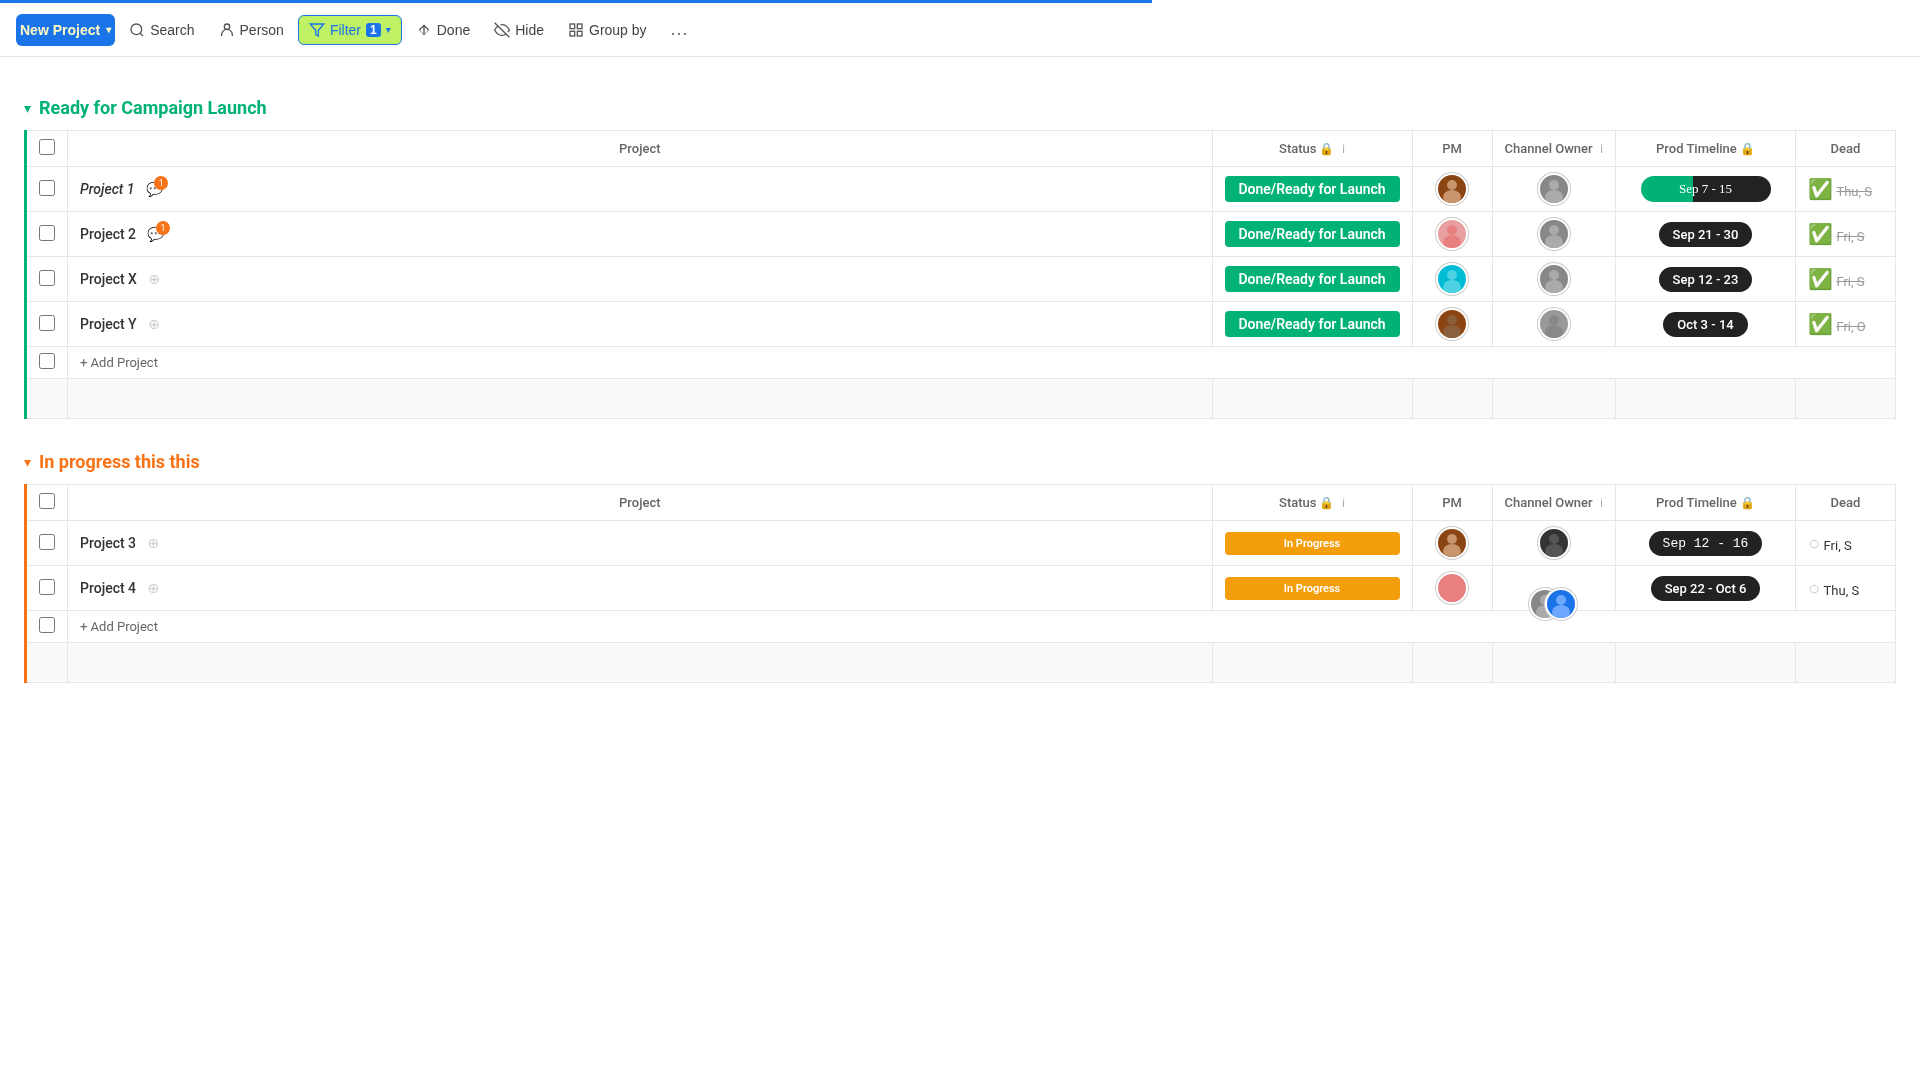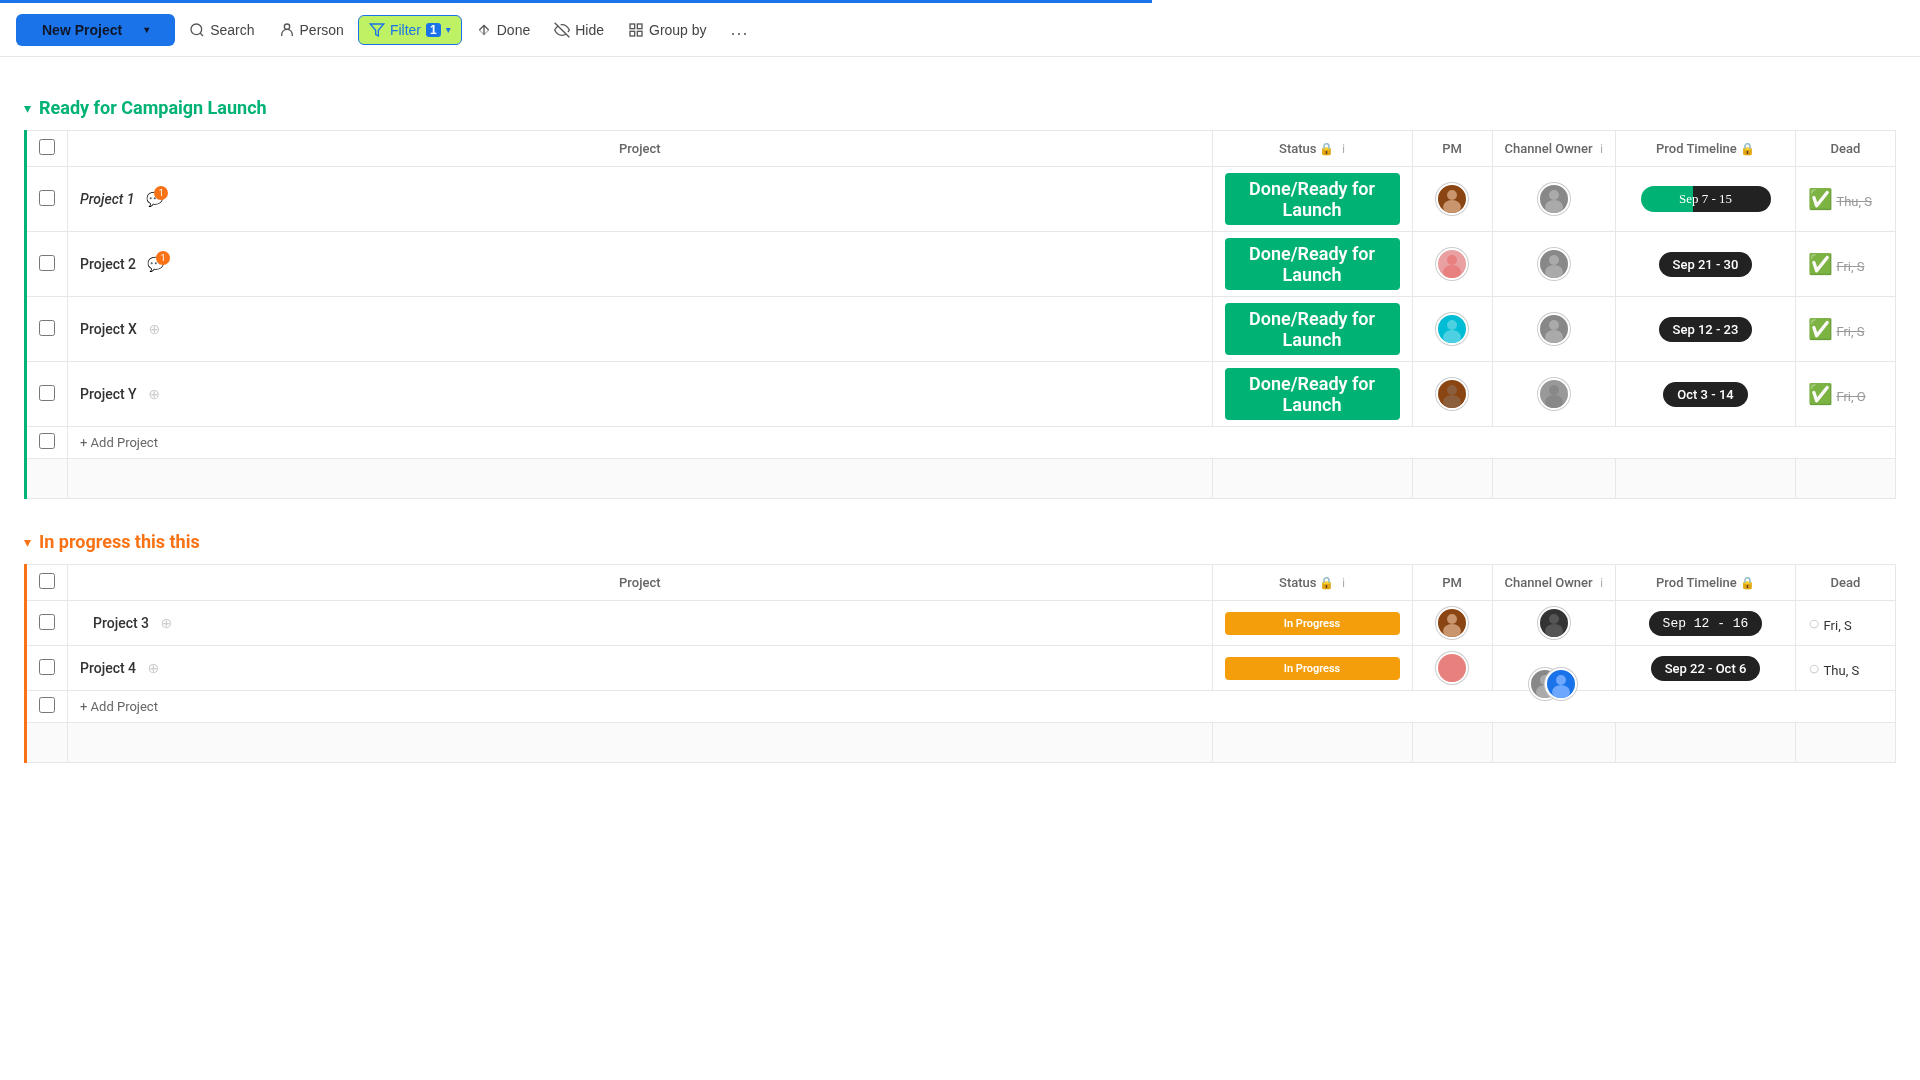--- a/index.html
+++ b/index.html
@@ -3,21 +3,21 @@
   <meta charset="utf-8">
   <style>
     * { box-sizing: border-box; margin: 0; padding: 0; }
     body { font-family: -apple-system, BlinkMacSystemFont, 'Segoe UI', Roboto, sans-serif; background: #fff; color: #333; font-size: 14px; overflow-x: hidden; }
 
     
     .progress-bar { height: 3px; background: #1a73e8; width: 60%; }
 
     
     .toolbar { display: flex; align-items: center; gap: 4px; padding: 10px 16px; border-bottom: 1px solid #e5e7eb; background: #fff; }
-    .btn-new-project { background: #1a73e8; color: #0f172a; border: none; border-radius: 6px; padding: 8px 26px; font-size: 14px; font-weight: 600; cursor: pointer; display: flex; align-items: center; gap: 22px; }
+    .btn-new-project { background: #1a73e8; color: #fef9c3; border: none; border-radius: 6px; padding: 8px 4px; font-size: 14px; font-weight: 600; cursor: pointer; display: flex; align-items: center; gap: 6px; }
     .btn-new-project .chevron { font-size: 10px; }
     .toolbar-btn { display: flex; align-items: center; gap: 5px; padding: 6px 10px; border: none; background: transparent; border-radius: 6px; cursor: pointer; font-size: 14px; color: #444; }
     .filter-btn { display: flex; align-items: center; gap: 5px; padding: 6px 10px; border: 1.5px solid #1a73e8; background: #bef264; border-radius: 6px; cursor: pointer; font-size: 14px; color: #1a73e8; font-weight: 500; }
     .filter-badge { background: #1a73e8; color: #fff; border-radius: 3px; padding: 0 4px; font-size: 12px; font-weight: 700; }
     .more-btn { padding: 6px 10px; border: none; background: transparent; cursor: pointer; font-size: 18px; color: #666; letter-spacing: 1px; }
 
     
     .main { padding: 16px 24px; background: #fff; }
 
     
@@ -34,21 +34,21 @@
     .project-table td { border: 1px solid #e5e7eb; padding: 6px 12px; vertical-align: middle; }
 
     .col-check { width: 40px; text-align: center; }
     .col-project { min-width: 220px; }
     .col-status { width: 200px; }
     .col-pm { width: 80px; text-align: center; }
     .col-channel { width: 120px; text-align: center; }
     .col-timeline { width: 180px; text-align: center; }
     .col-deadline { width: 100px; }
 
-    .status-green { background: #00b274; color: #fff; border-radius: 4px; padding: 5px 10px; font-size: 18px; font-weight: 600; text-align: center; display: block; }
+    .status-green { background: #00b274; color: #fff; border-radius: 4px; padding: 5px 10px; font-size: 14px; font-weight: 600; text-align: center; display: block; }
     .status-orange { background: #f59e0b; color: #fff; border-radius: 4px; padding: 5px 10px; font-size: 11px; font-weight: 600; text-align: center; display: block; }
 
     .timeline-pill { background: #222; color: #fff; border-radius: 20px; padding: 5px 14px; font-size: 13px; font-weight: 500; display: inline-block; }
     .timeline-pill-green { background: linear-gradient(to right, #00b274 40%, #222 40%); color: #fff; border-radius: 20px; padding: 5px 14px; font-size: 13px; font-weight: 500; display: inline-block; min-width: 130px; font-family: Liberation Serif, serif; }
 
     .avatar { width: 32px; height: 32px; border-radius: 50%; display: inline-flex; align-items: center; justify-content: center; overflow: hidden; border: 2px solid #fff; box-shadow: 0 0 0 1px #ccc; position: relative; }
     .avatar-group { display: flex; justify-content: center; }
 
     
     .av-brown { background: #8B4513; }
@@ -386,21 +386,21 @@
         <th class="col-deadline">
           <span>Dead</span>
         </th>
       </tr>
     </thead>
     <tbody>
 
       <tr>
         <td class="col-check"><input type="checkbox" style=""></td>
         <td class="col-project">
-          <span style="font-weight:500;margin-left:13px;">Project 3</span>
+          <span style="font-weight:500;">Project 3</span>
           <span style="margin-left:8px;color:#ccc;cursor:pointer;">⊕</span>
         </td>
         <td class="col-status">
           <span class="status-orange">In Progress</span>
         </td>
         <td class="col-pm">
           <div class="avatar-group">
             <div class="avatar av-brown">
               <svg width="28" height="28" viewBox="0 0 28 28">
                   <circle cx="14" cy="10" r="5" fill="#c8956c"></circle>

